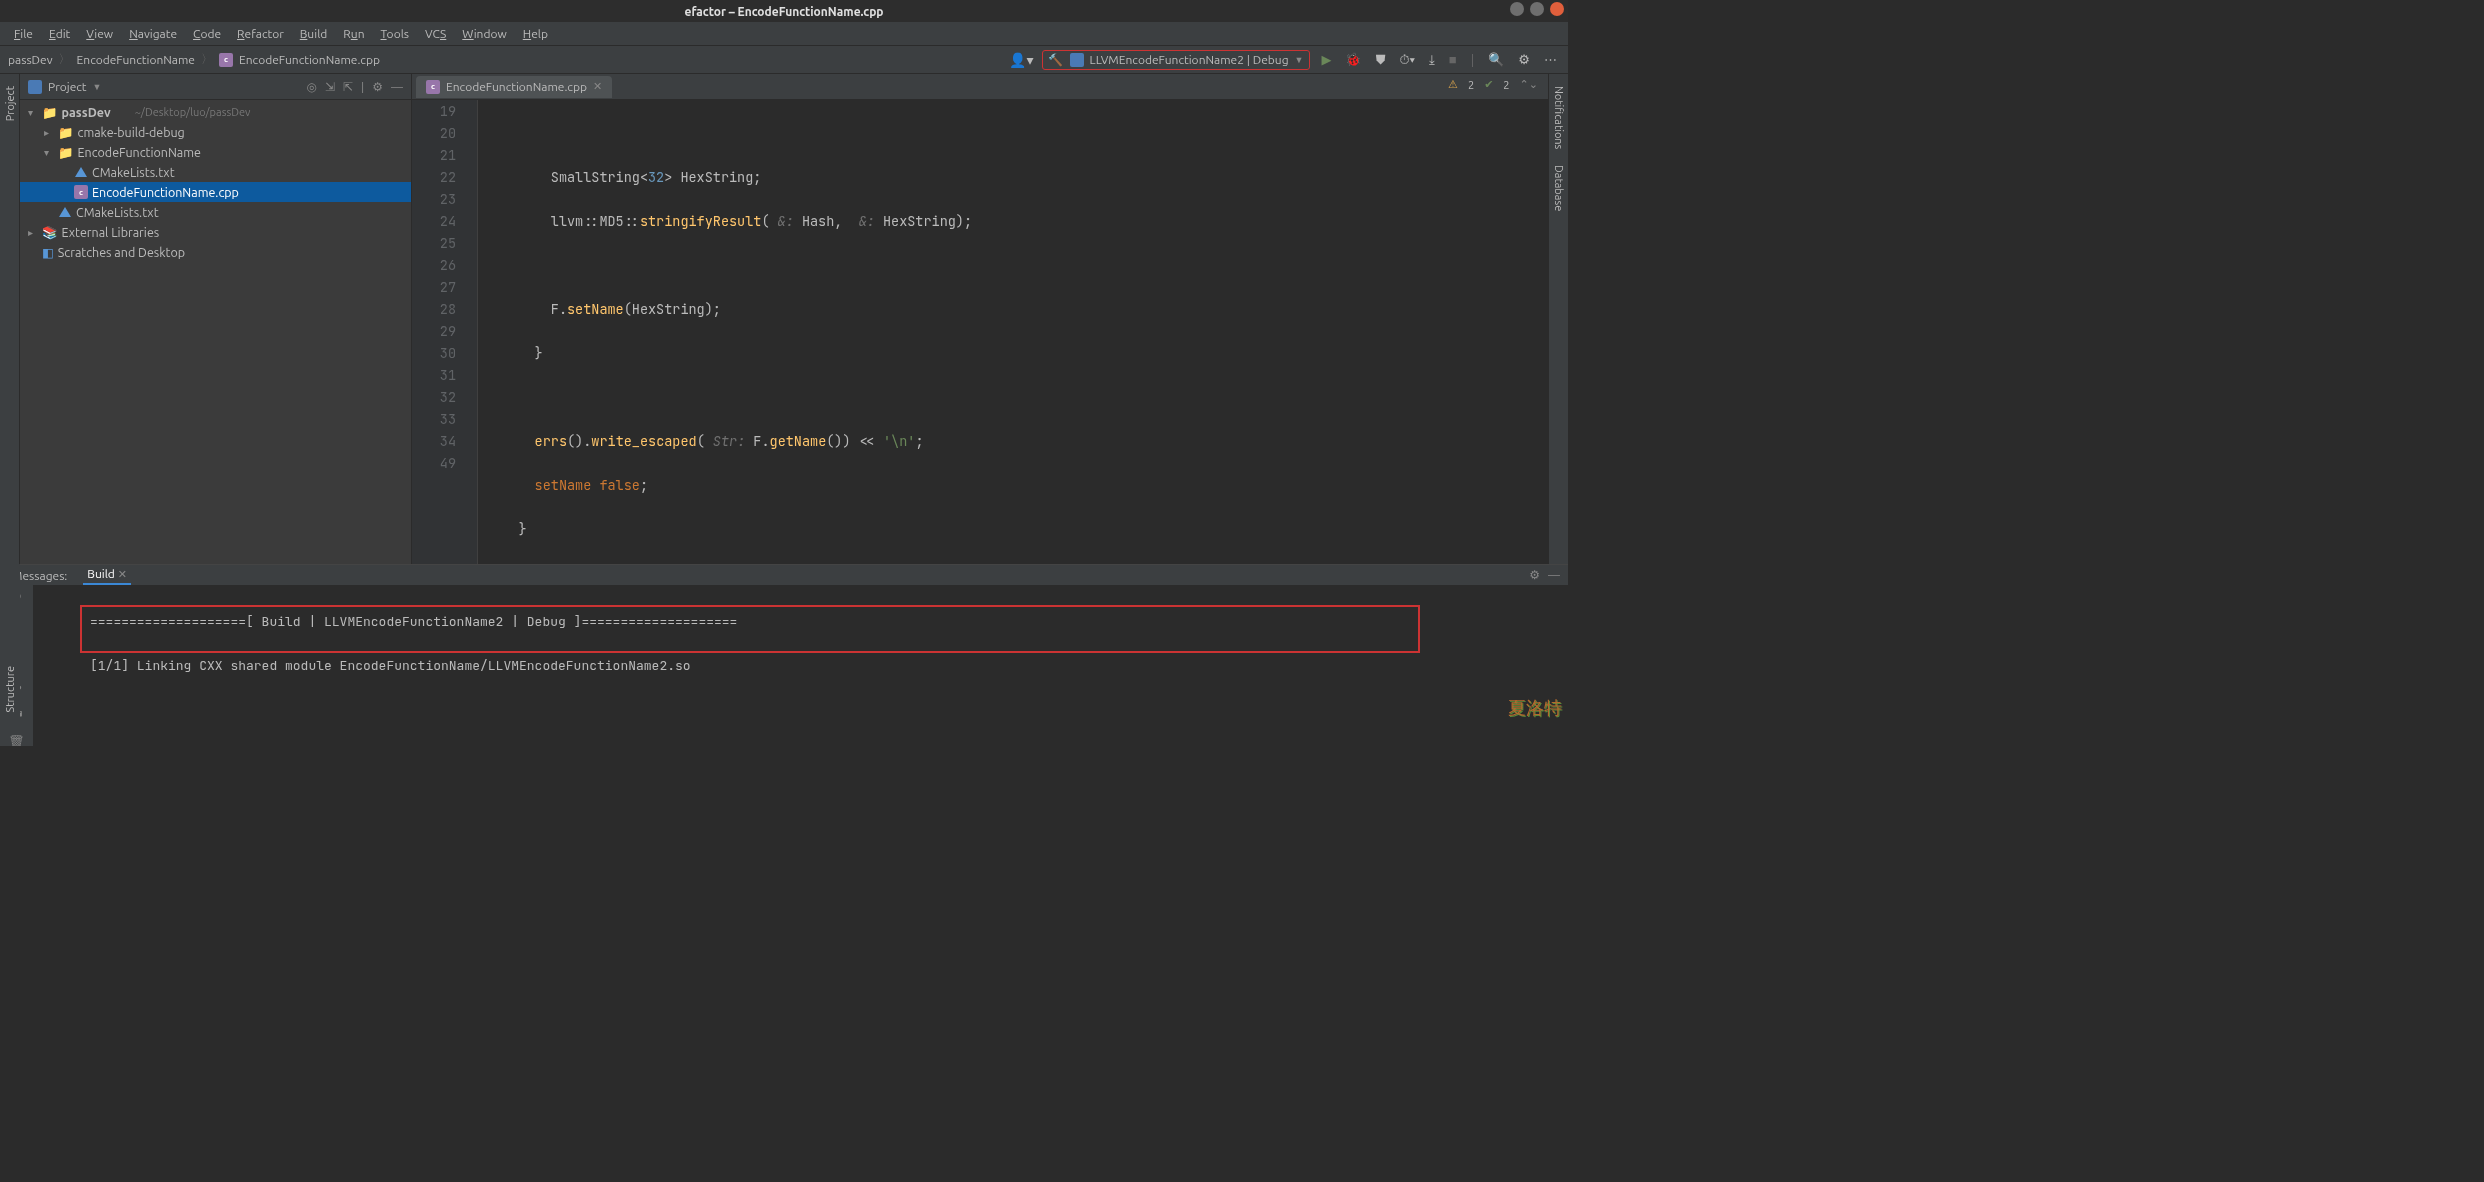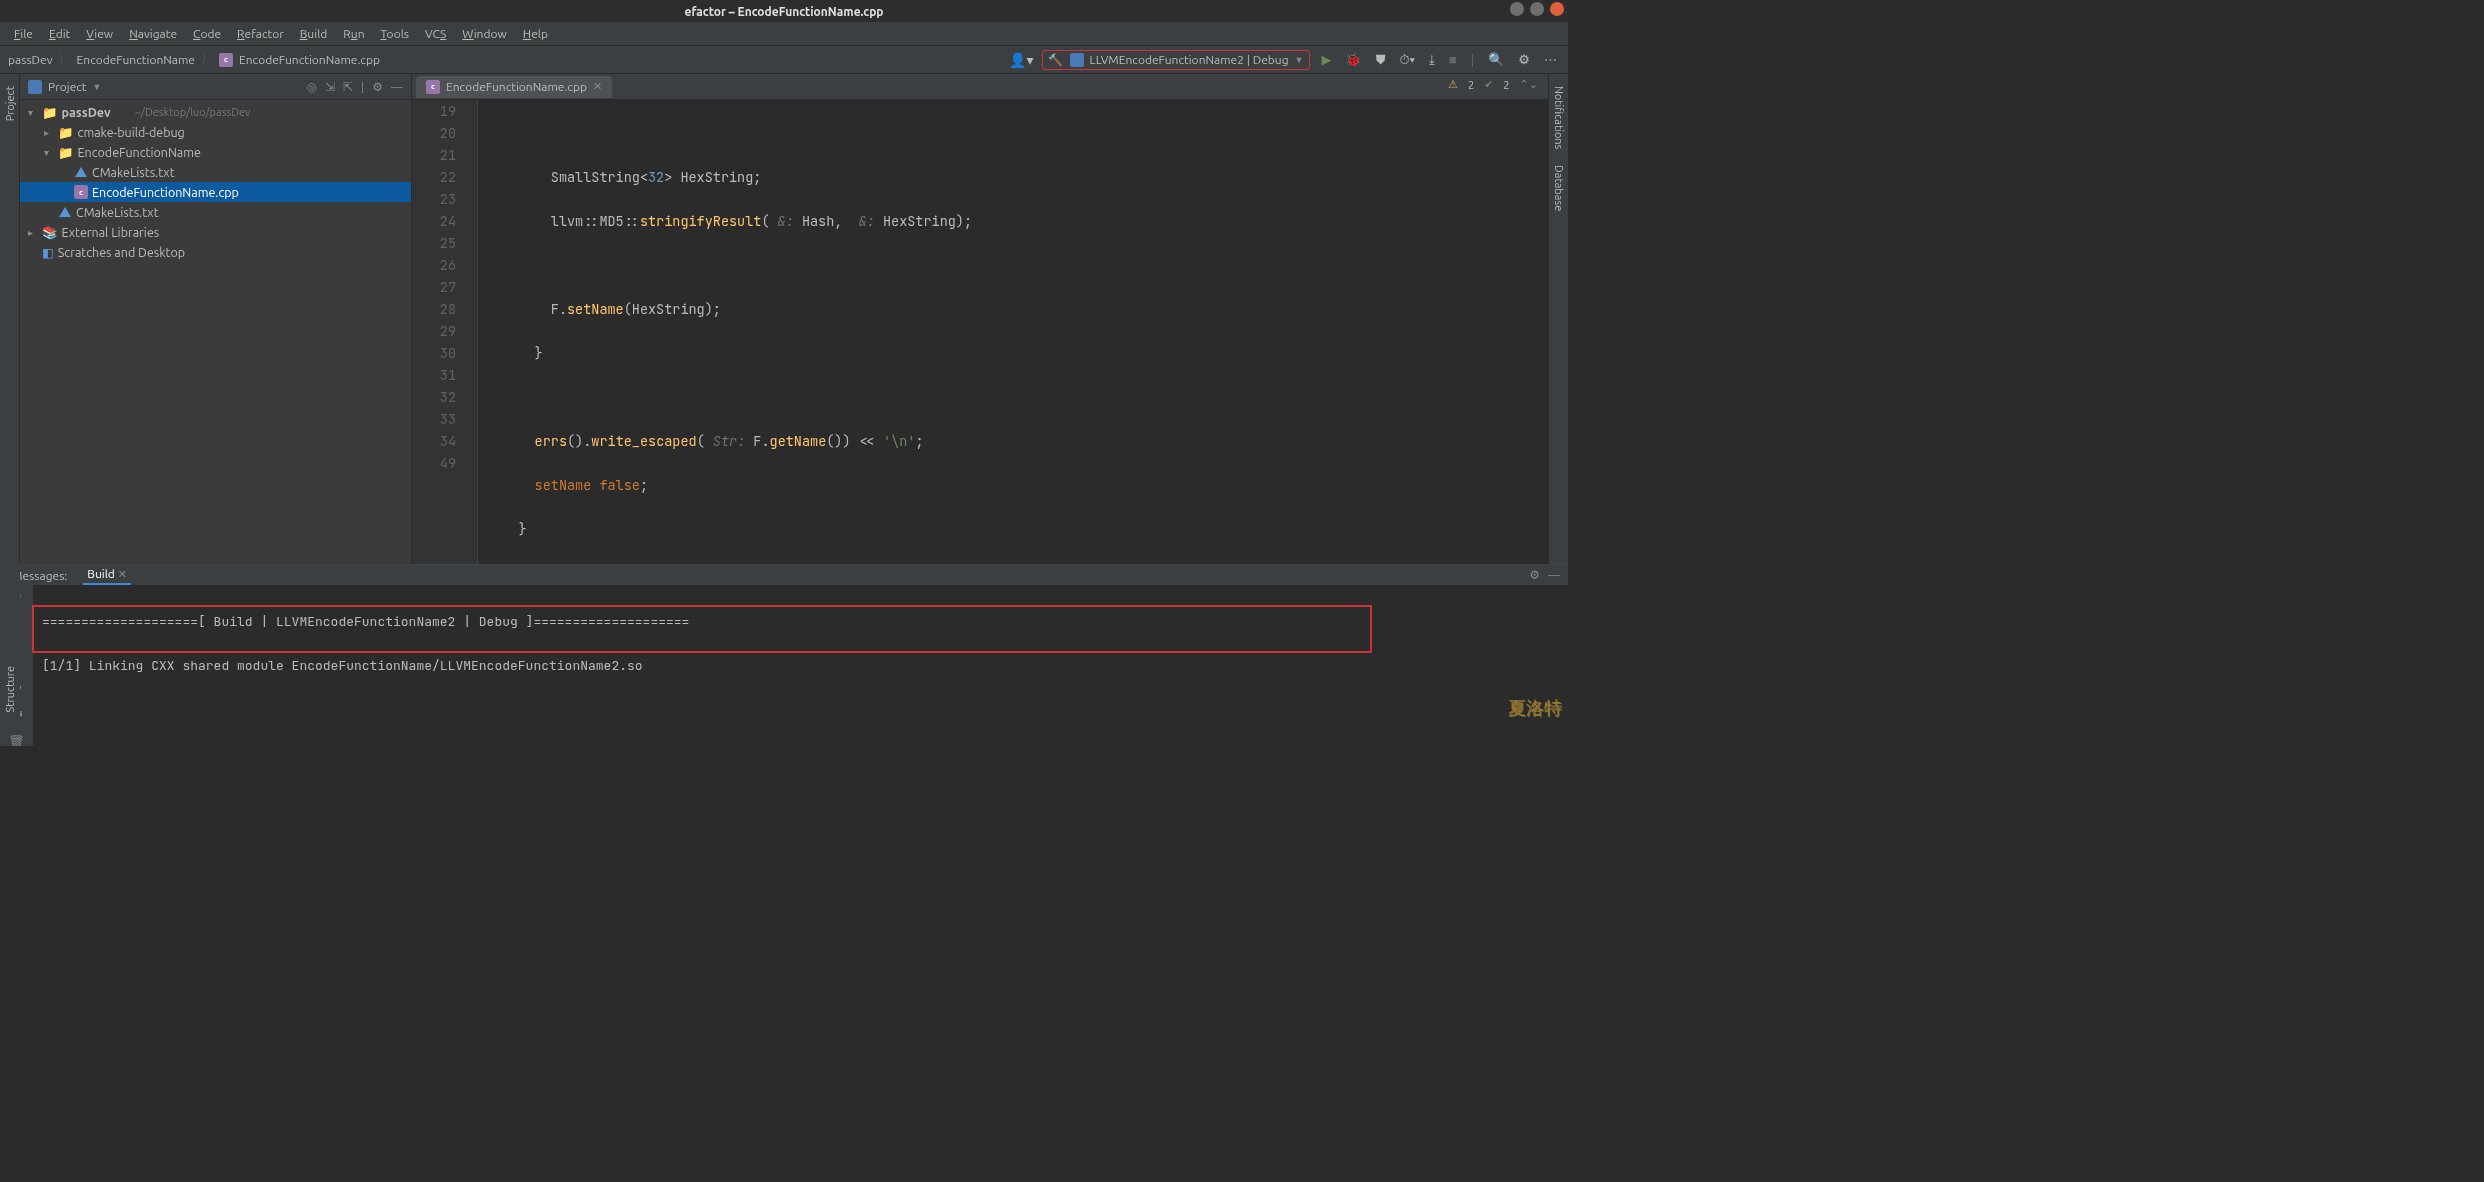--- a/index.html
+++ b/index.html
@@ -295,20 +295,21 @@
 }
 .cg-btn { color: #888; font-size: 13px; cursor: pointer; }
 .console {
   flex: 1;
   font-family: "JetBrains Mono", Consolas, monospace;
   font-size: 13px;
   line-height: 22px;
   padding: 4px 8px;
   white-space: pre;
   position: relative;
+  margin-left: 48px;
 }
 .highlight-box {
   border: 2px solid #cc3333;
   position: absolute;
   pointer-events: none;
 }
 
 .status-line {
   height: 22px;
   background: #3c3f41;

